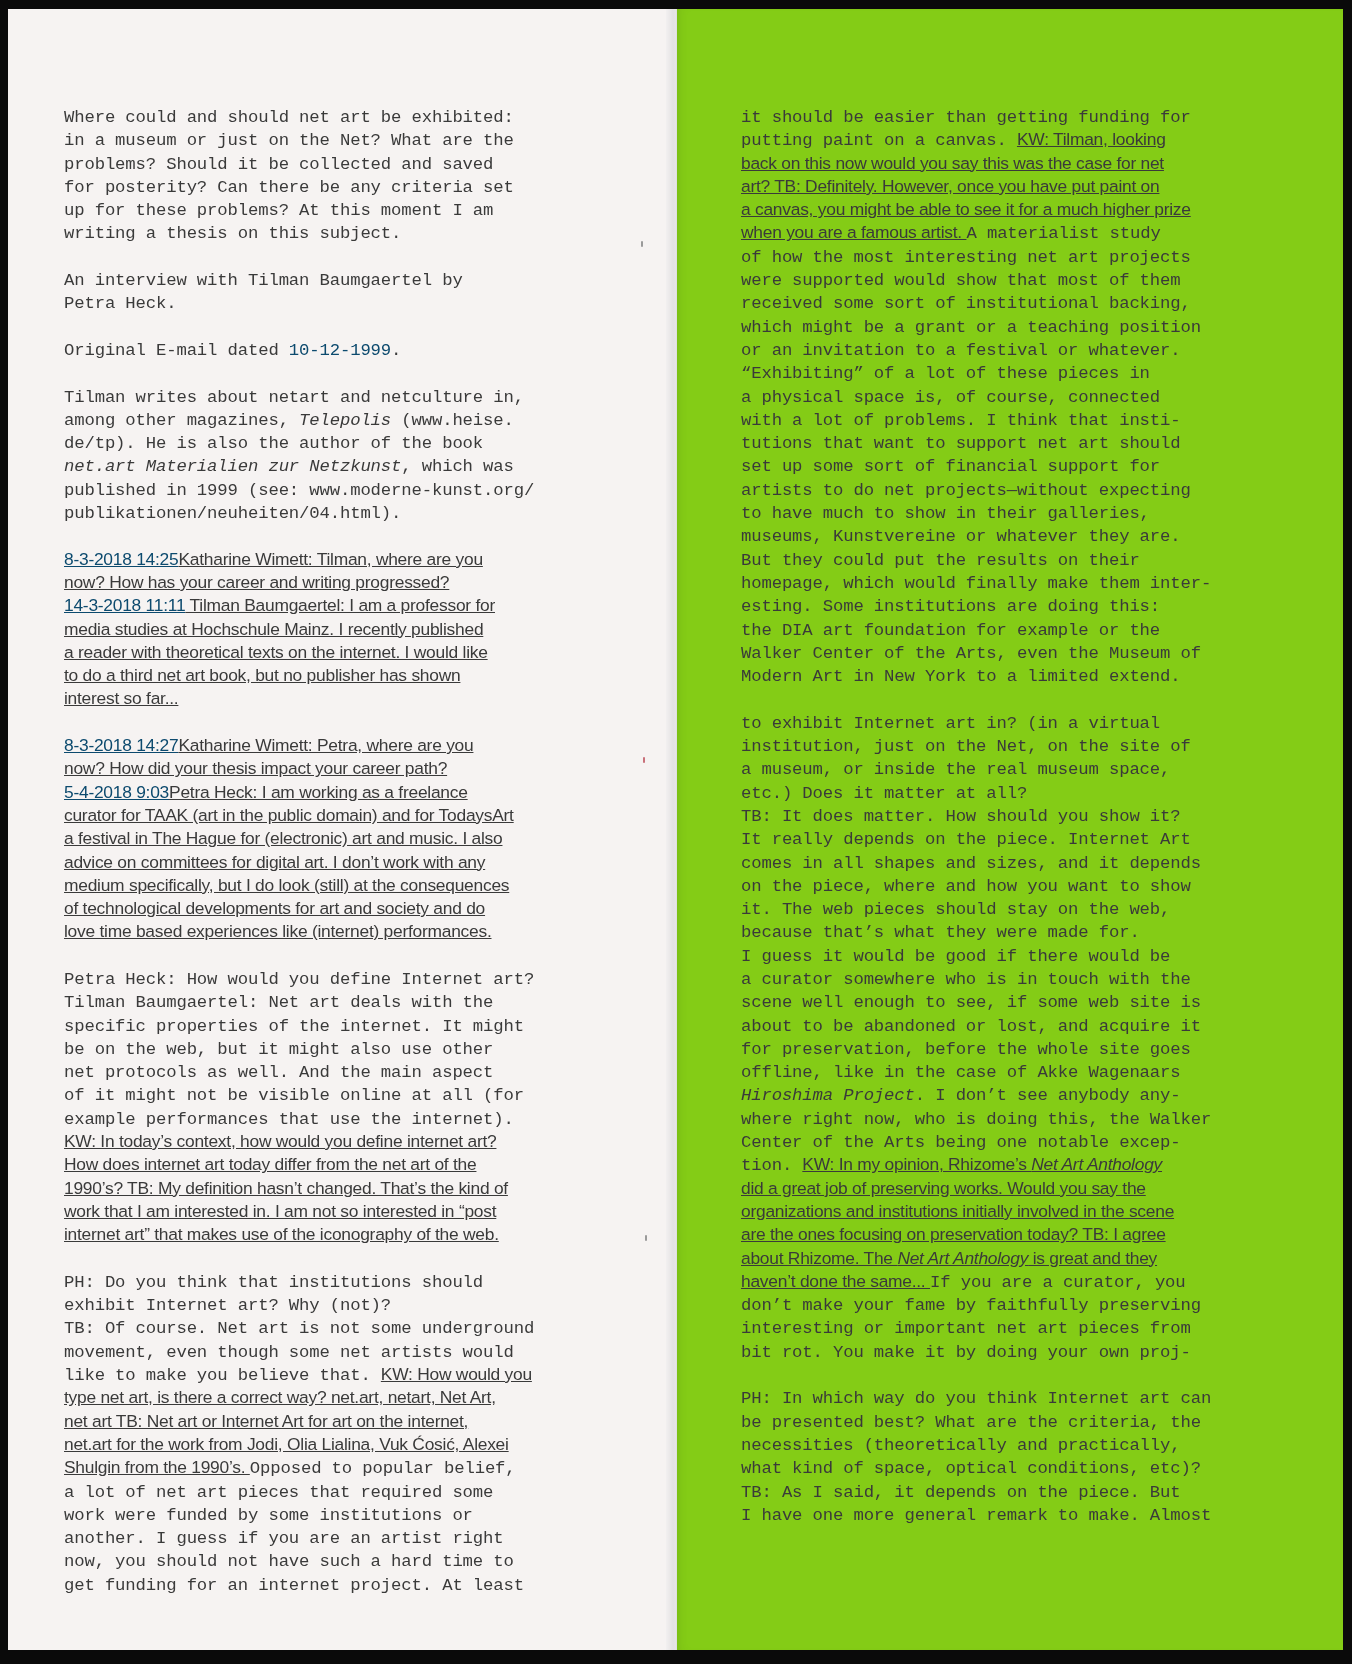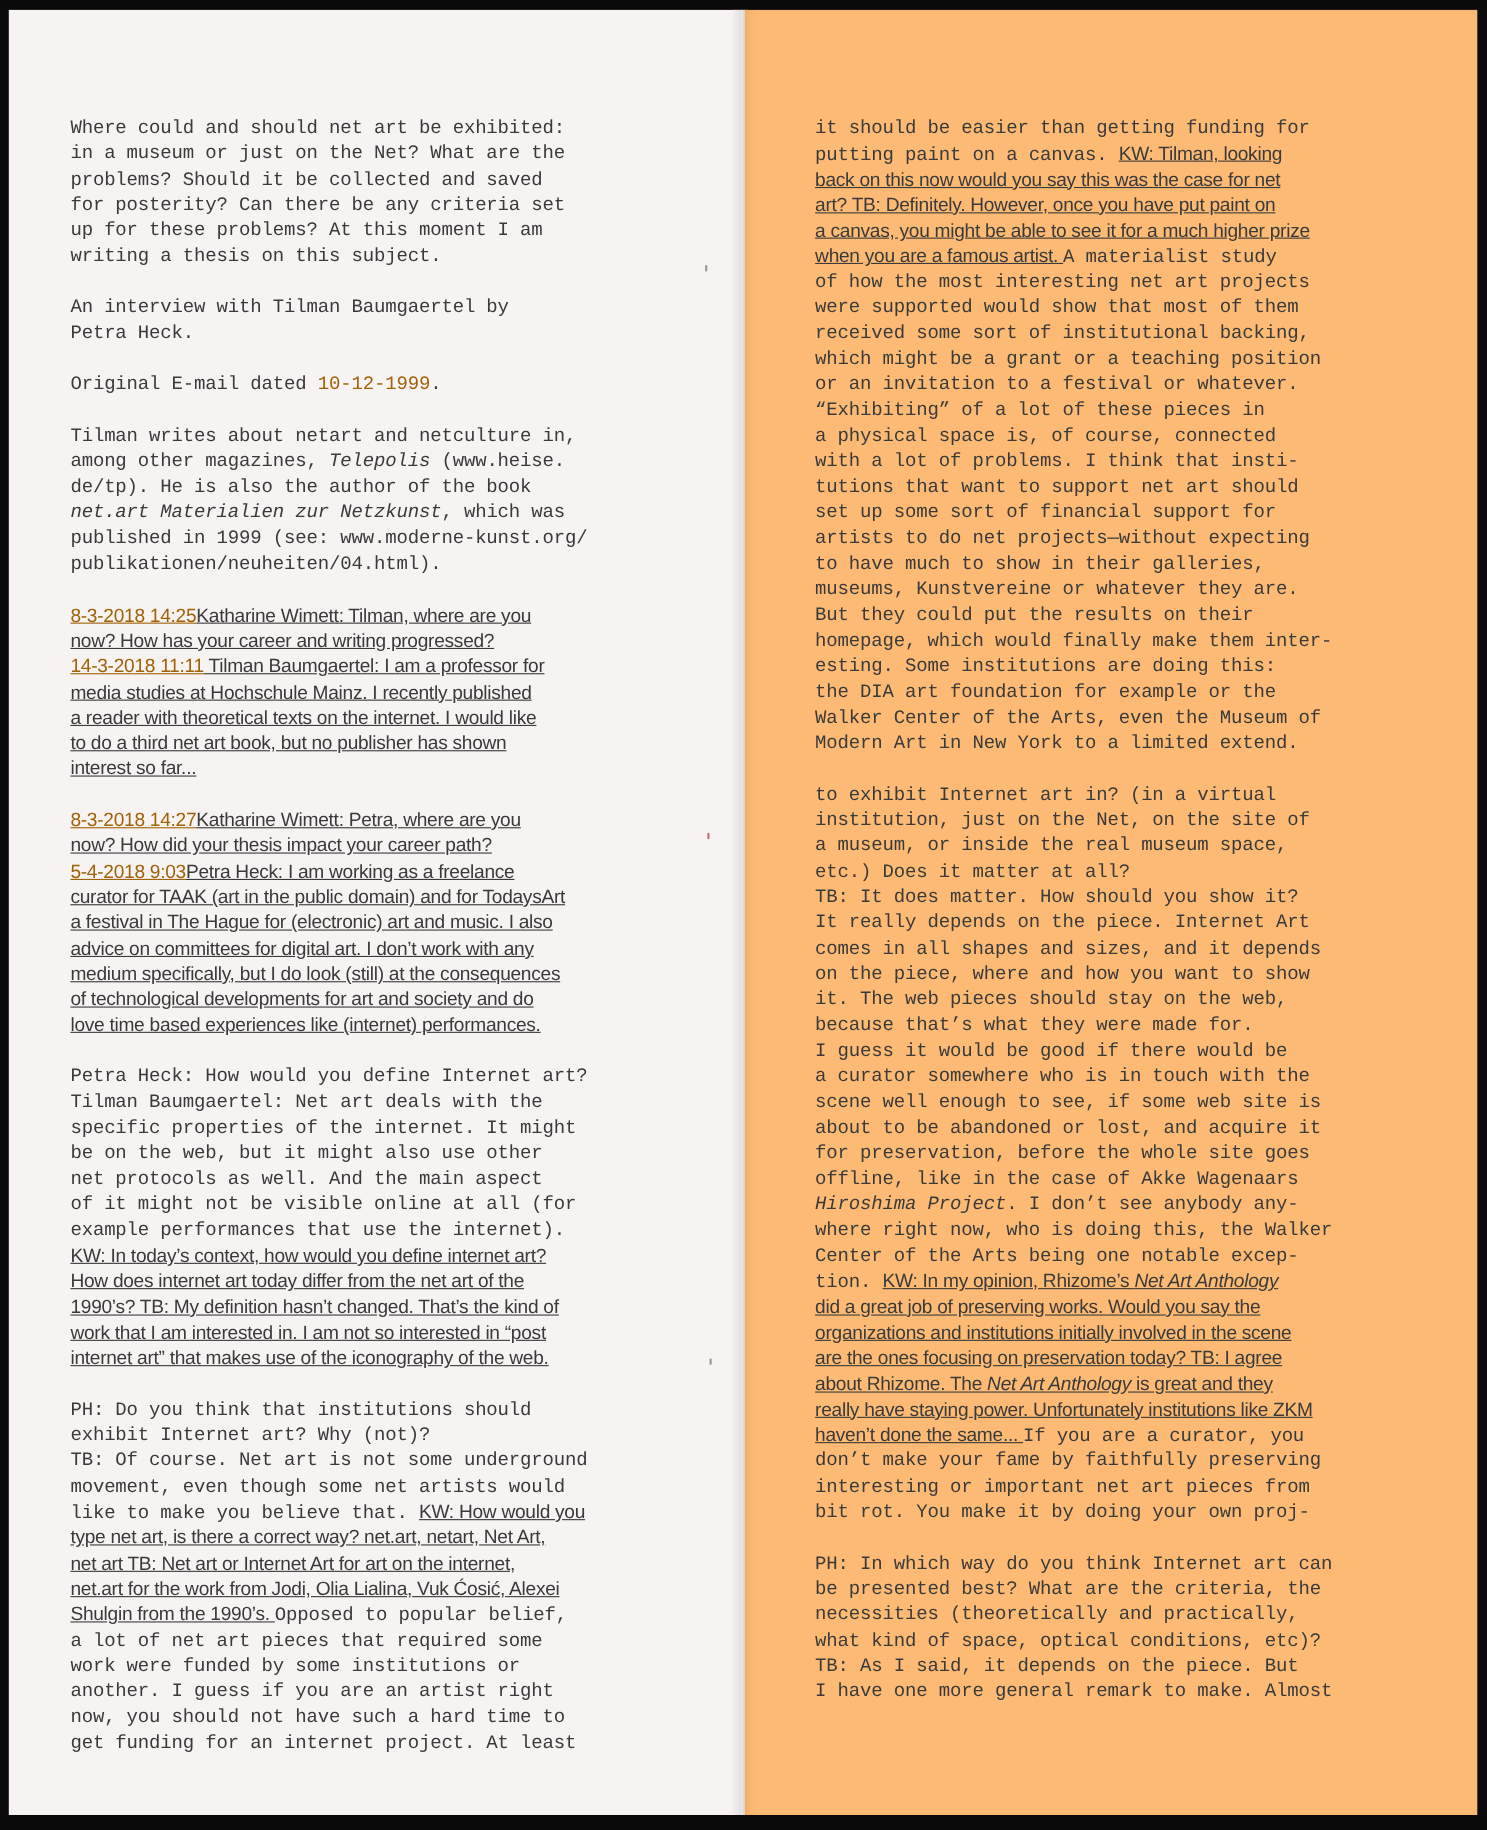--- a/index.html
+++ b/index.html
@@ -2,31 +2,31 @@
 <html><head>
 <meta charset="utf-8">
 <style>
   html, body { margin:0; padding:0; }
   body { width:1352px; height:1664px; background:#0b0b0b; position:relative; overflow:hidden; }
   .spread { position:absolute; left:0; top:0; width:1352px; height:1664px; }
   .topbar { position:absolute; left:0; top:0; width:1352px; height:9px; background:#0a0a0a; }
   .botbar { position:absolute; left:0; top:1650px; width:1352px; height:14px; background:#0a0a0a; }
   .page { position:absolute; top:9px; height:1641px; }
   .page-left { left:8px; width:666px; background:#f6f3f2; border-right:1px solid #d9d6d6; }
-  .page-right { left:676px; width:666px; background:#fdba74; border-left:1px solid #e0dfe0; box-shadow: inset 8px 0 12px -8px rgba(0,0,0,0.12); }
+  .page-right { left:676px; width:666px; background:#84cc16; border-left:1px solid #e0dfe0; box-shadow: inset 8px 0 12px -8px rgba(0,0,0,0.12); }
   .gutter { position:absolute; left:666px; top:9px; width:14px; height:1641px; background:linear-gradient(90deg,#f2f0f0,#e4e2e3 50%,#eceaeb); }
   .col { position:absolute;margin-top:16px; }
   .col-left { left:56px; top:80px; width:560px; }
   .col-right { left:64px; top:80px; width:560px; }
   .ln { height:23.3px; line-height:23.3px; white-space:nowrap; color:#3a3a3a; }
   .ln.blank { height:23.3px; }
   .m { font-family:"Liberation Mono", "DejaVu Sans Mono", monospace; font-size:17.3px; letter-spacing:-0.15px; }
   .s { font-family:"Liberation Sans", "DejaVu Sans", sans-serif; font-size:17.4px; letter-spacing:-0.25px;text-decoration:underline; }
   .i { font-style:italic; }
-  .r { color:#a16207; }
+  .r { color:#0c4a6e; }
   .mark { position:absolute; width:2px; height:6px; background:#9a9a9a; border-radius:1px; }
 </style>
 </head>
 <body>
 
 <div class="spread">
   <div class="topbar"></div>
 
   <div class="page page-left">
     <div class="col col-left">
@@ -147,21 +147,20 @@
         <div class="ln"><span class="m">for preservation, before the whole site goes</span></div>
         <div class="ln"><span class="m">offline, like in the case of Akke Wagenaars</span></div>
         <div class="ln"><span class="m i">Hiroshima Project</span><span class="m">. I don’t see anybody any-</span></div>
         <div class="ln"><span class="m">where right now, who is doing this, the Walker</span></div>
         <div class="ln"><span class="m">Center of the Arts being one notable excep-</span></div>
         <div class="ln"><span class="m">tion. </span><span class="s"> KW: In my opinion, Rhizome’s </span><span class="s i">Net Art Anthology</span></div>
         <div class="ln"><span class="s">did a great job of preserving works. Would you say the</span></div>
         <div class="ln"><span class="s">organizations and institutions initially involved in the scene</span></div>
         <div class="ln"><span class="s">are the ones focusing on preservation today?  TB: I agree</span></div>
         <div class="ln"><span class="s">about Rhizome. The </span><span class="s i">Net Art Anthology</span><span class="s"> is great and they</span></div>
-        <div class="ln"><span class="s">really have staying power. Unfortunately institutions like ZKM</span></div>
         <div class="ln"><span class="s">haven’t done the same... </span><span class="m">If you are a curator, you</span></div>
         <div class="ln"><span class="m">don’t make your fame by faithfully preserving</span></div>
         <div class="ln"><span class="m">interesting or important net art pieces from</span></div>
         <div class="ln"><span class="m">bit rot. You make it by doing your own proj-</span></div>
         <div class="ln blank"></div>
         <div class="ln"><span class="m">PH: In which way do you think Internet art can</span></div>
         <div class="ln"><span class="m">be presented best? What are the criteria, the</span></div>
         <div class="ln"><span class="m">necessities (theoretically and practically,</span></div>
         <div class="ln"><span class="m">what kind of space, optical conditions, etc)?</span></div>
         <div class="ln"><span class="m">TB: As I said, it depends on the piece. But</span></div>

